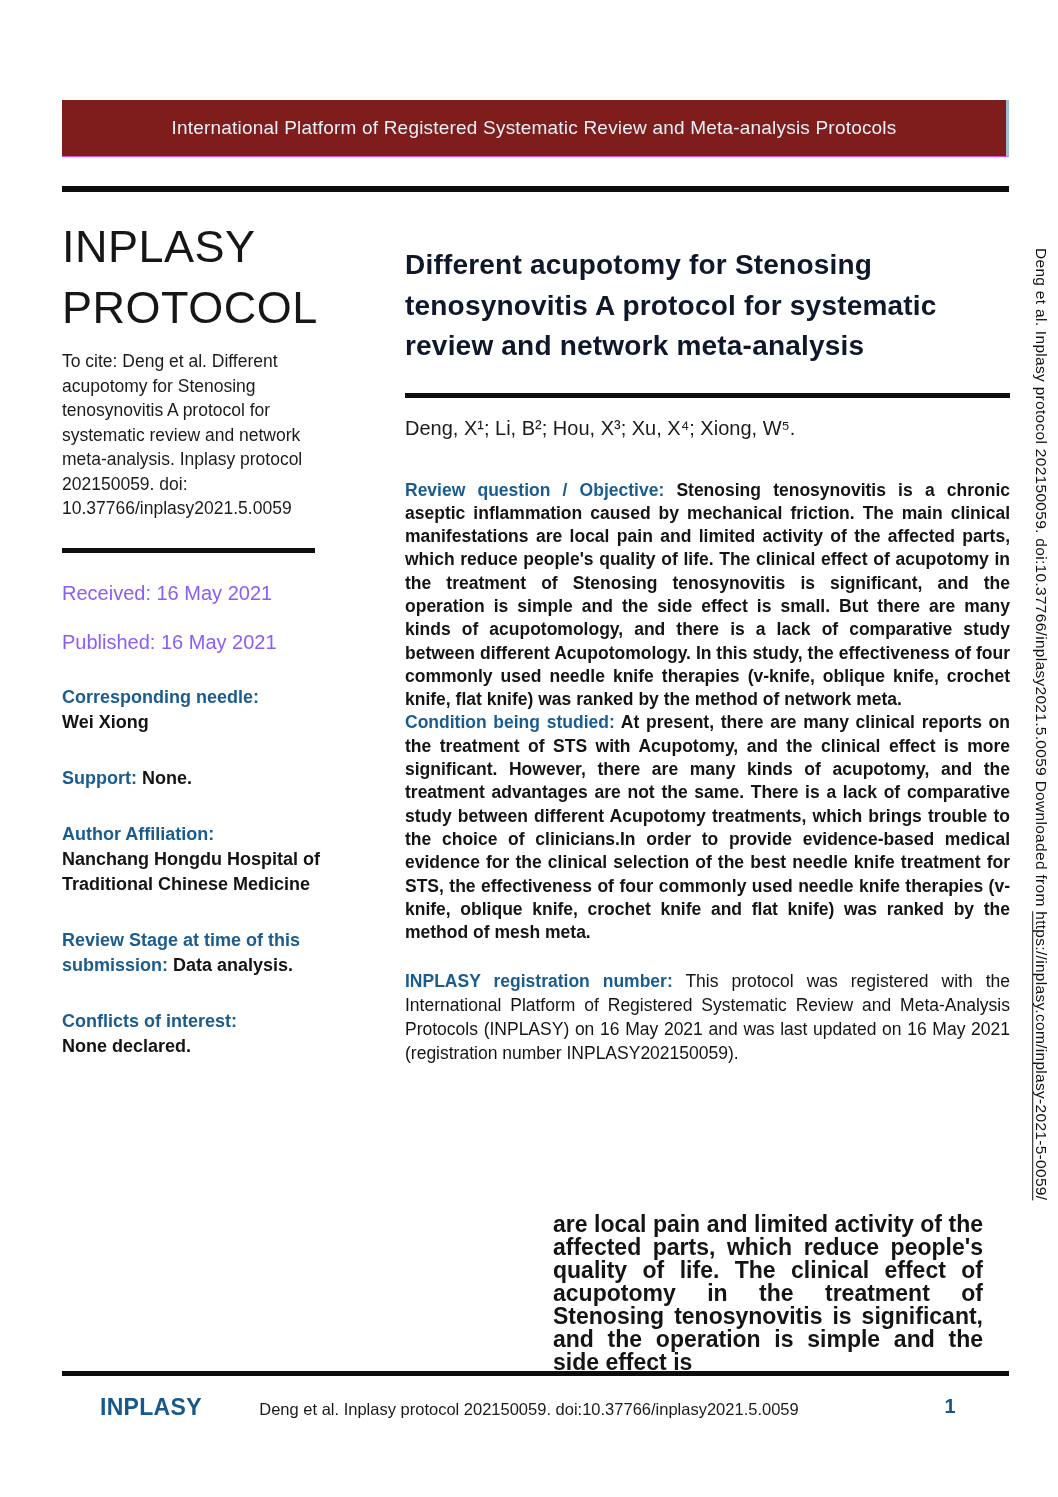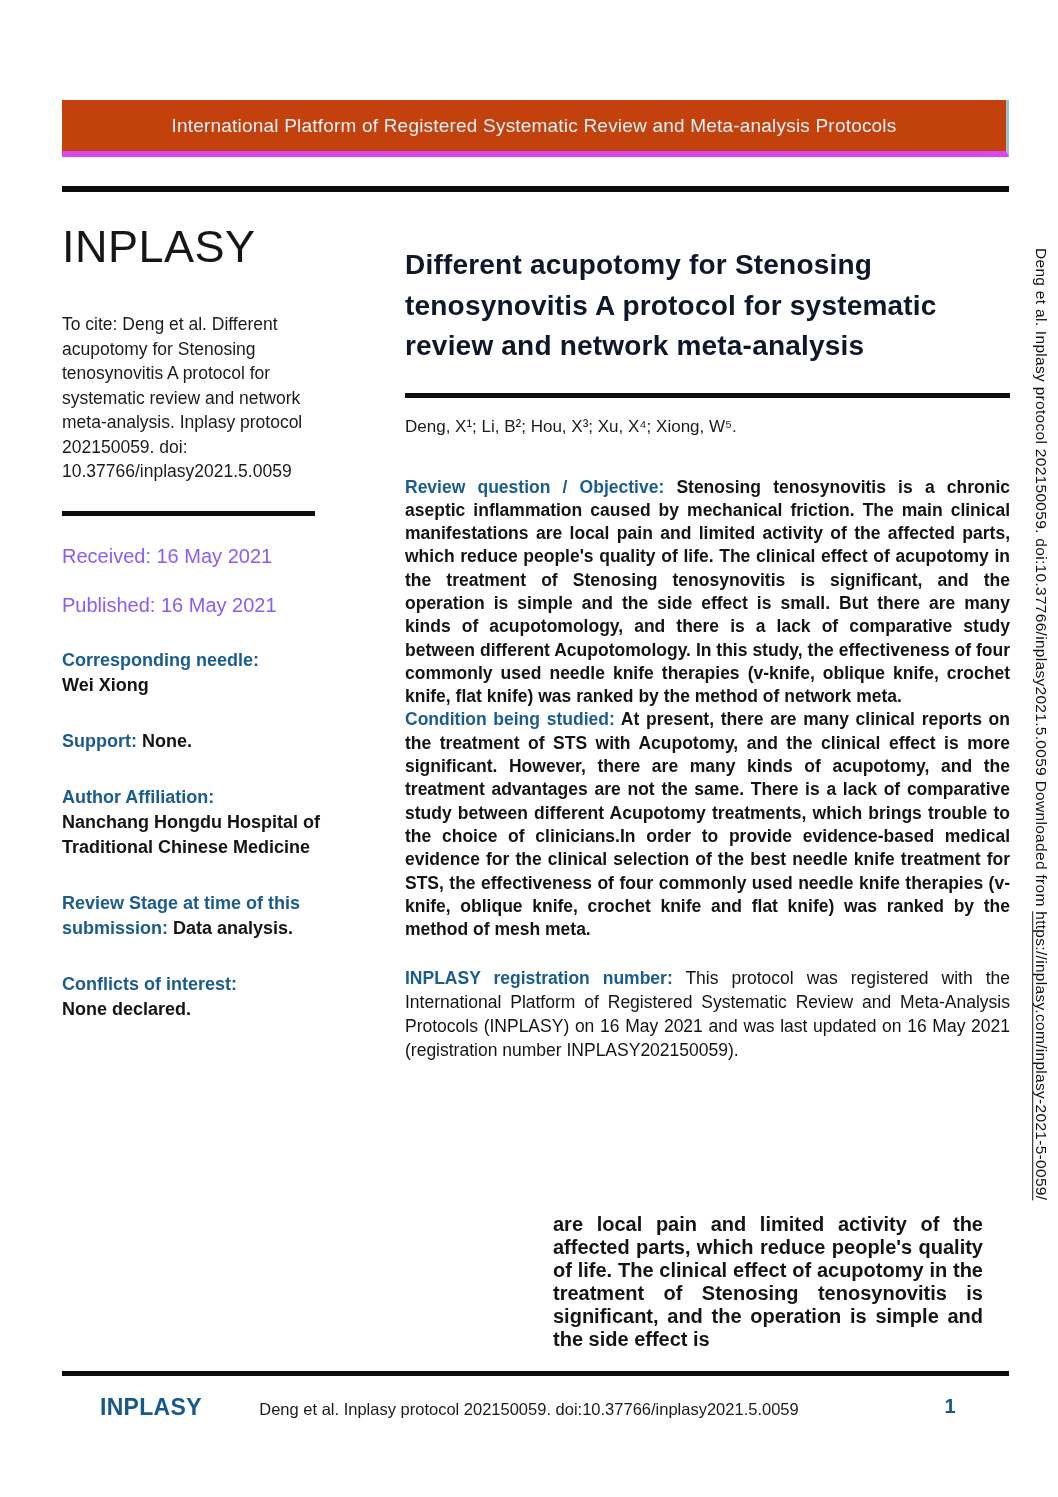--- a/index.html
+++ b/index.html
@@ -5,53 +5,53 @@
   * { margin:0; padding:0; box-sizing:border-box; }
   html,body { background:#ffffff; }
   body { font-family:"Liberation Sans","DejaVu Sans",sans-serif; color:#1a1a1a; }
   .page {
     position:relative; width:1058px; height:1497px; background:#ffffff;
     overflow:hidden; margin:0 auto;
   }
   
   .banner {
     position:absolute; left:62px; top:100px; width:947px; height:57px;
-    background:#c2410c; border-right:3px solid #9cc0d4; border-bottom:6px solid #d946ef;
+    background:#7f1d1d; border-right:3px solid #9cc0d4; border-bottom:1px solid #d946ef;
     display:flex; align-items:center; justify-content:center;
   }
   .banner-text { color:#e8f1f7; font-size:19px; letter-spacing:0.2px; }
   
   .rule { position:absolute; background:#0e0e0e; }
   .rule-top { left:62px; top:186px; width:947px; height:6px; }
   .rule-footer { left:62px; top:1371px; width:947px; height:5px; }
   
   .left-col { position:absolute; left:62px; top:216px; width:276px; }
   .masthead { font-size:45px; font-weight:400; color:#161616; line-height:61px; letter-spacing:0.5px; }
-  .citation { margin-top:35px; font-size:17.5px; line-height:24.5px; color:#1b1b1b; }
+  .citation { margin-top:11px; font-size:17.5px; line-height:24.5px; color:#1b1b1b; }
   .rule-short { margin-top:27px; width:253px; height:5px; background:#0e0e0e; }
   .dateline { margin-top:29px; font-size:20px; color:#8b5cf6; }
   .dateline + .dateline { margin-top:26px; }
   .meta-block { margin-top:31px; font-size:18px; line-height:25px; }
   .blue-label { color:#1a5c8e; font-weight:700; }
   .meta-value { color:#141414; font-weight:700; }
   
   .right-col { position:absolute; left:405px; top:245px; width:605px; }
   .article-title { color:#0f172a; font-size:28px; font-weight:700; line-height:40.5px; letter-spacing:0.2px; }
   .rule-title { margin-top:26px; width:605px; height:5px; background:#0e0e0e; }
-  .authors { margin-top:19px; font-size:17px; color:#1b1b1b; }
+  .authors { margin-top:19px; font-size:20px; color:#1b1b1b; }
   .para { font-size:17.5px; line-height:23.3px; text-align:justify; color:#141414; }
   .para-bold { font-weight:700; }
   .para-first { margin-top:39px; }
   .para-reg { margin-top:25px; line-height:24px; font-weight:400; }
   
   .intro-col1 { position:absolute; left:100px; top:1215px; width:432px; }
   .intro-col2 { position:absolute; left:553px; top:1213px; width:430px; }
   .intro-heading { color:#1a5c8e; font-size:18.5px; font-weight:700; letter-spacing:0.2px; }
   .intro-para { margin-top:24px; font-size:17.5px; line-height:22px; text-align:justify; font-weight:700; color:#141414; }
-  .intro-cont { font-size:20px; line-height:23px; text-align:justify; font-weight:700; color:#141414; }
+  .intro-cont { font-size:23px; line-height:23px; text-align:justify; font-weight:700; color:#141414; }
   
   .footer-logo { position:absolute; left:100px; top:1394px; color:#17598c; font-size:23px; font-weight:700; letter-spacing:0.3px; }
   .footer-citation { position:absolute; left:160px; right:160px; top:1400px; text-align:center; font-size:16.5px; color:#1b1b1b; }
   .footer-page { position:absolute; left:920px; width:60px; top:1395px; text-align:center; color:#17598c; font-size:20px; font-weight:700; }
   
   .side-vertical {
     position:absolute; top:248px; right:8px; height:1180px;
     writing-mode:vertical-rl; font-size:15.5px; letter-spacing:0.3px; color:#111111;
     white-space:nowrap;
   }
@@ -64,20 +64,21 @@
 
   <div class="banner">
     <span class="banner-text">International Platform of Registered Systematic Review and Meta-analysis Protocols</span>
   </div>
 
   <div class="rule rule-top"></div>
 
   <aside class="left-col">
     <h1 class="masthead">
       <span>INPLASY</span><br>
+      <span>PROTOCOL</span>
     </h1>
 
     <p class="citation">To cite: Deng et al. Different acupotomy for Stenosing tenosynovitis A protocol for systematic review and network meta-analysis. Inplasy protocol 202150059. doi: 10.37766/inplasy2021.5.0059</p>
 
     <div class="rule-short"></div>
 
     <p class="dateline">
       <span>Received:</span>
       <span>16 May 2021</span>
     </p>

